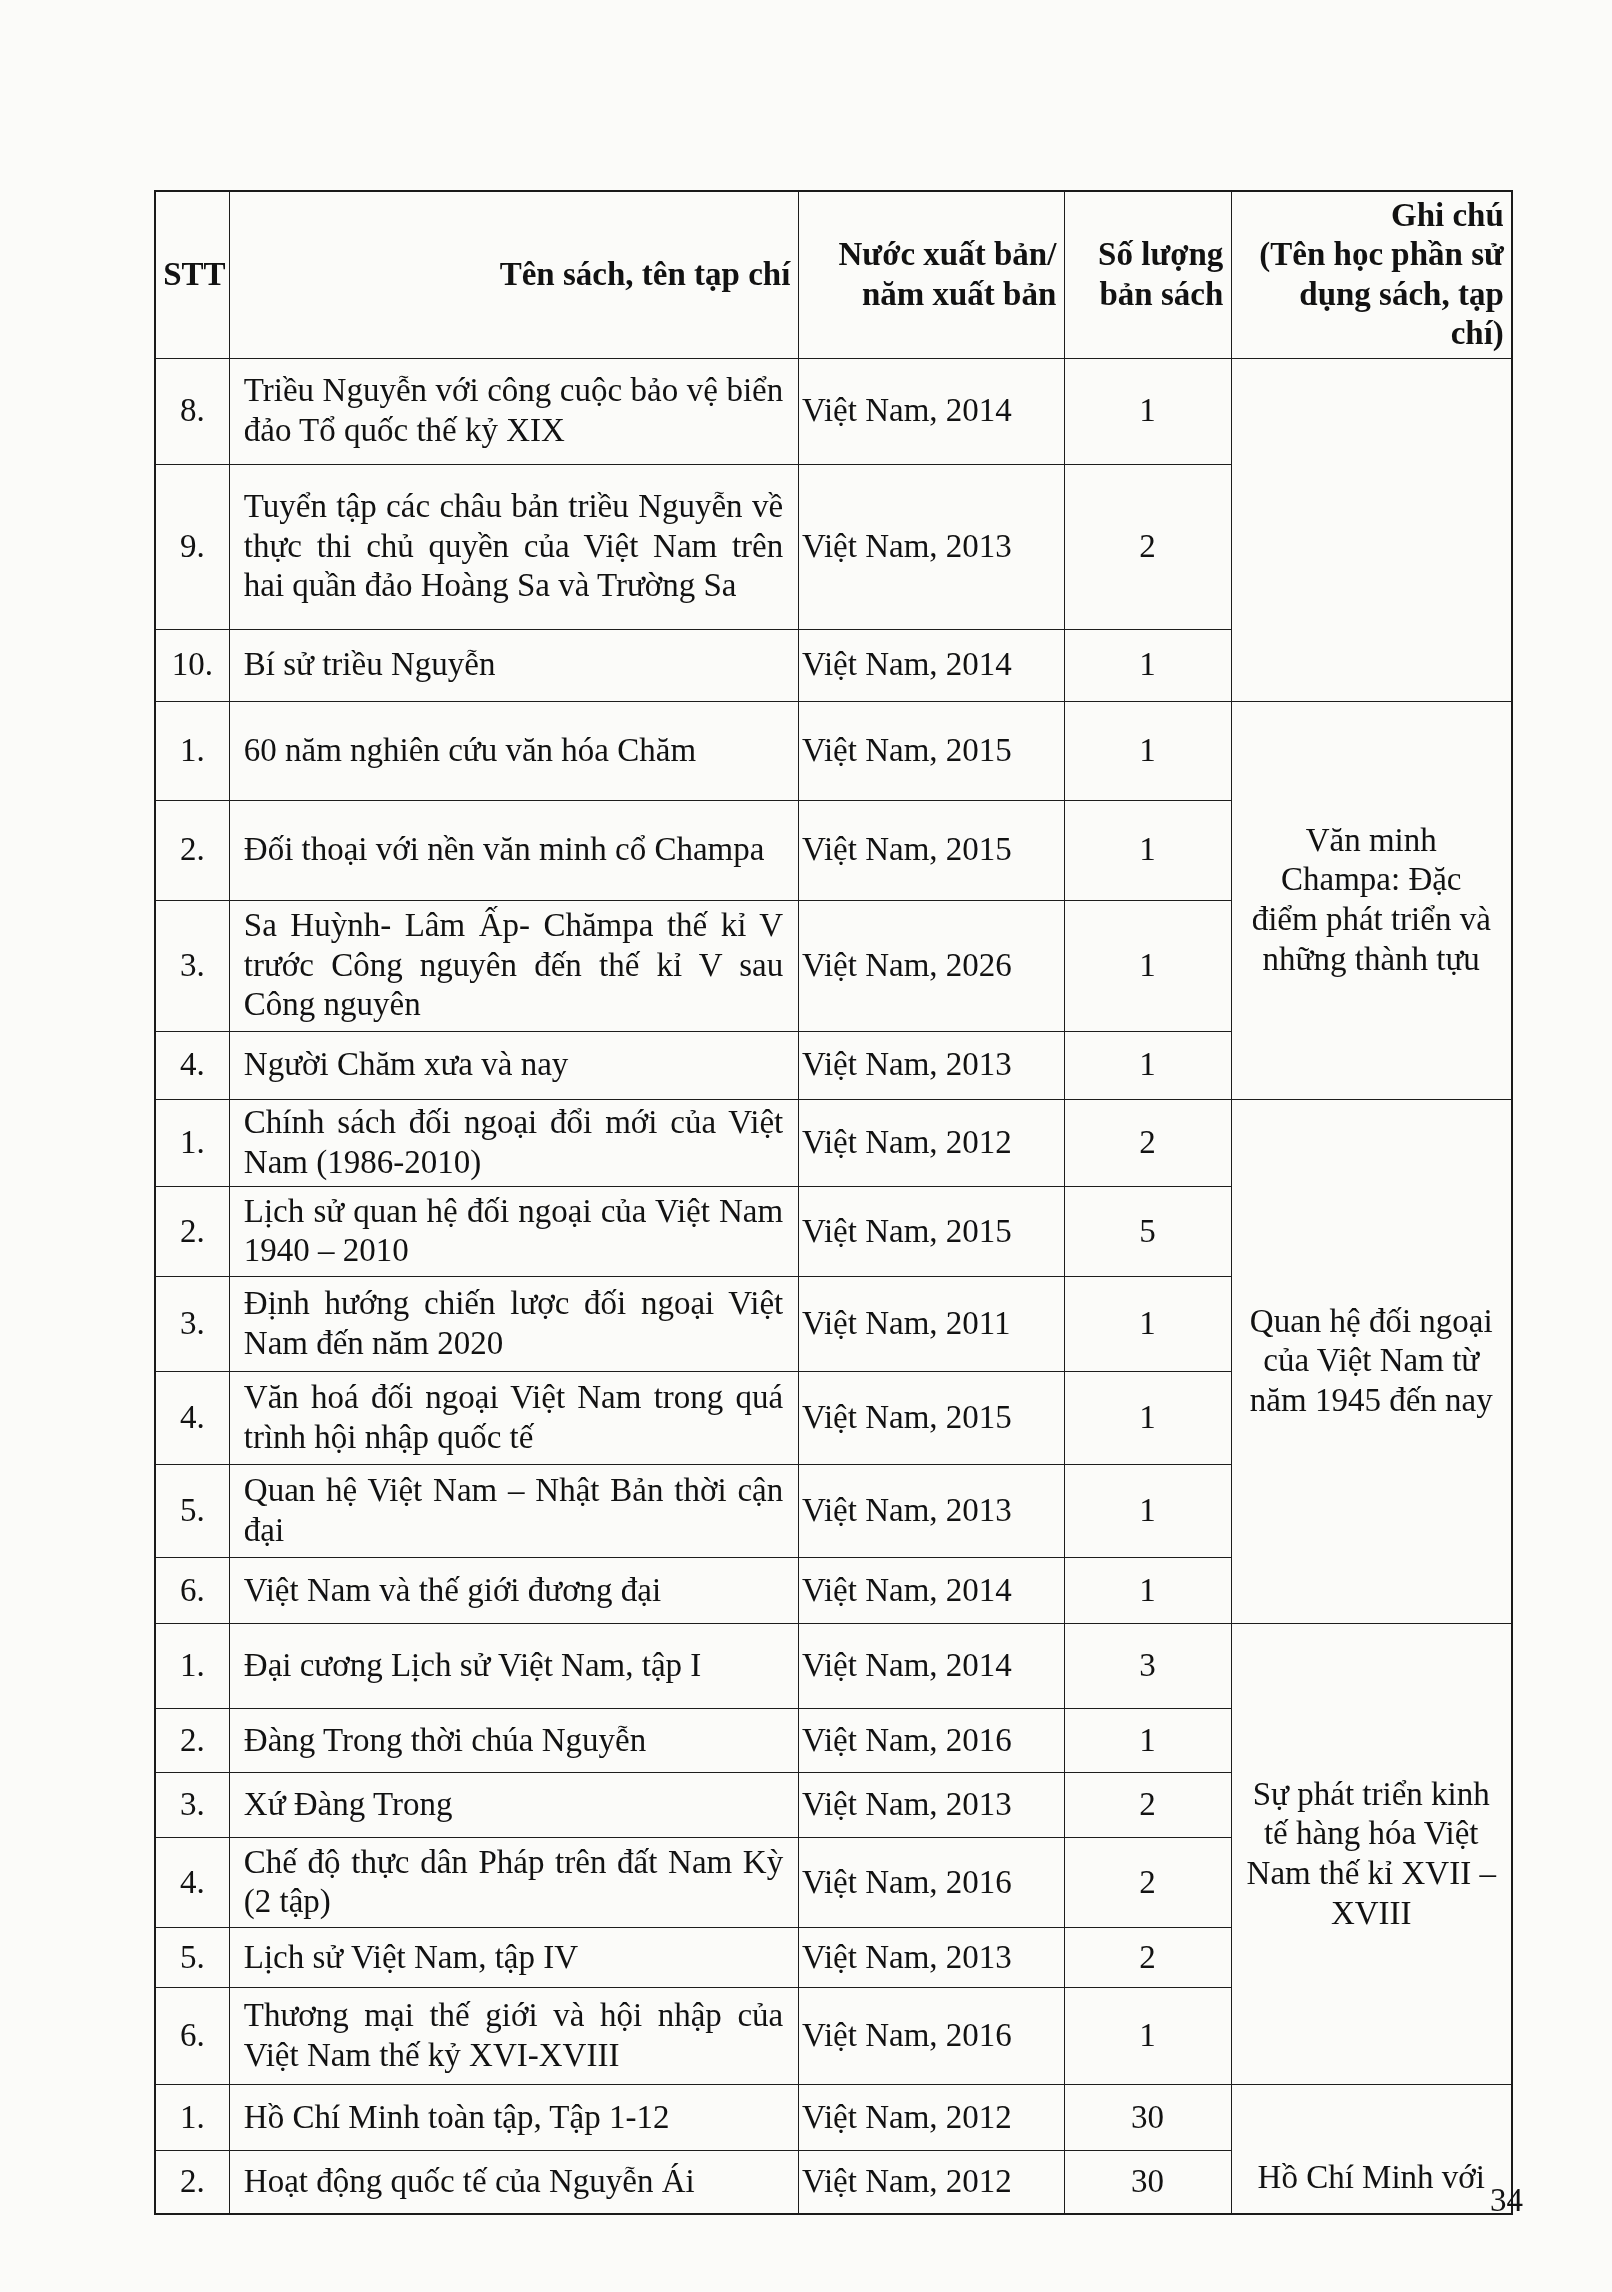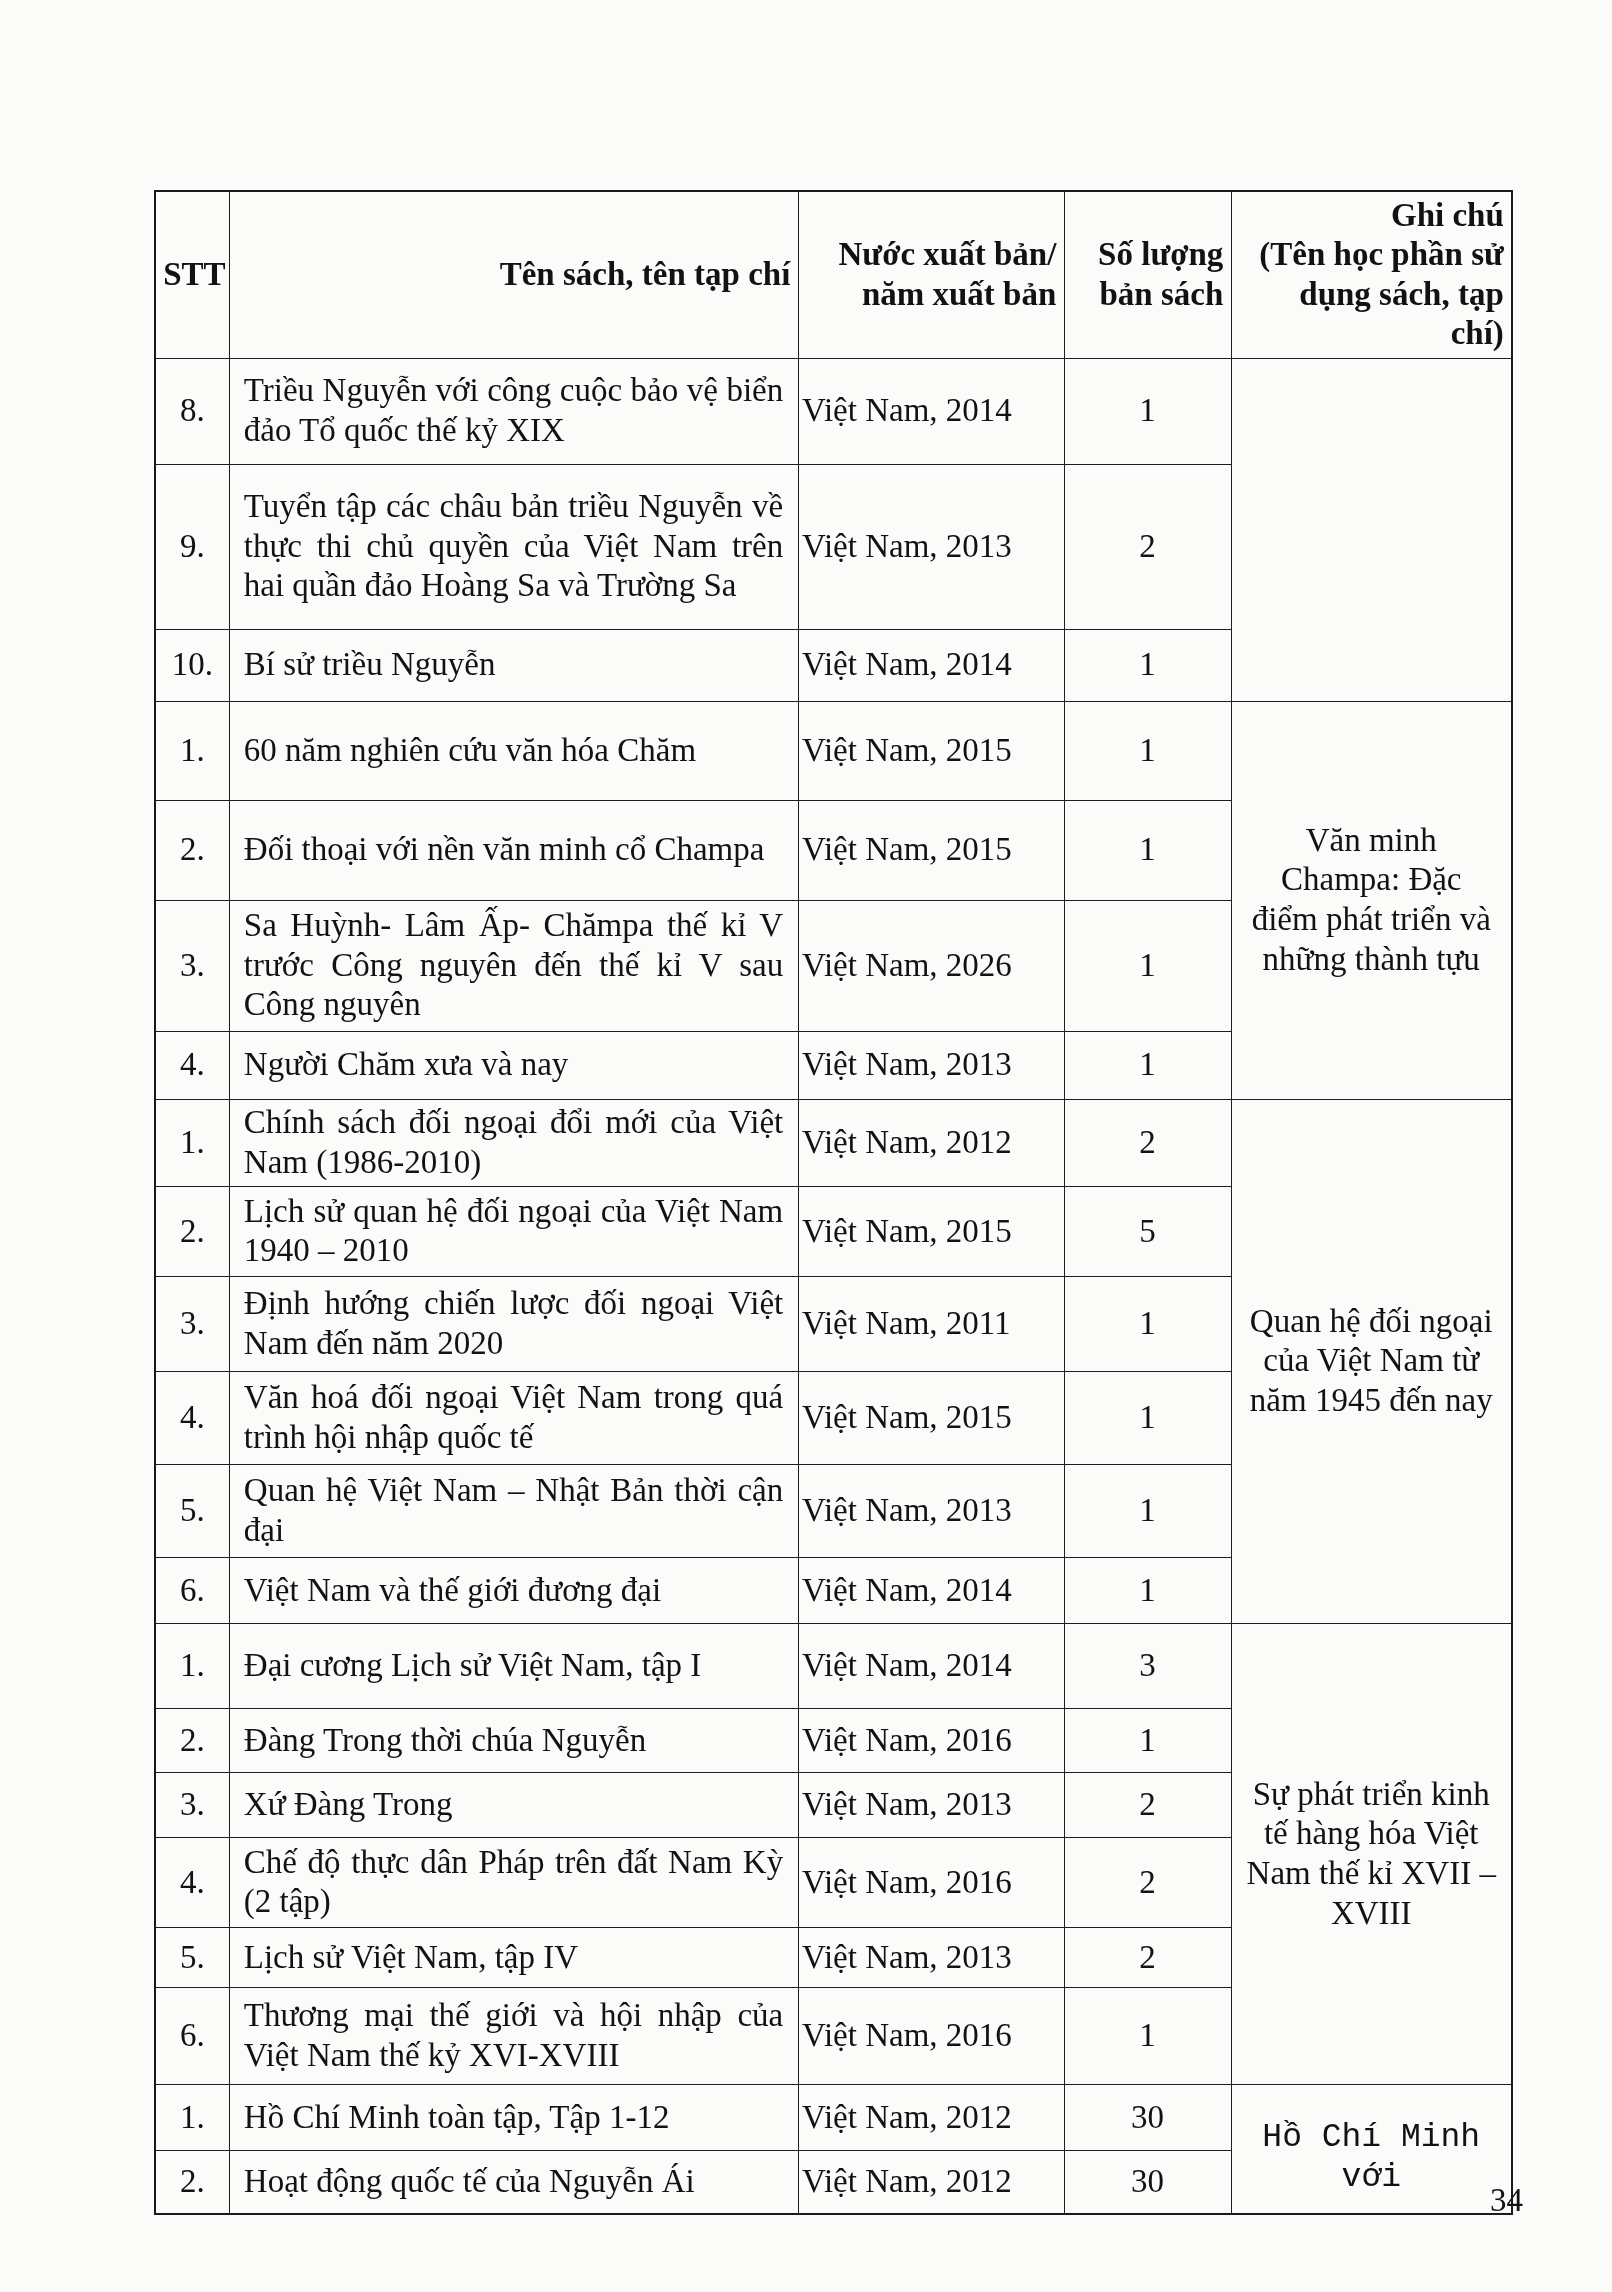--- a/index.html
+++ b/index.html
@@ -37,21 +37,21 @@
     font-weight: bold;
     text-align: right;
     white-space: pre-line;
     padding: 3.6px 7.2px;
   }
   td.stt  { text-align: center; padding: 1.8px 3.6px; }
   td.title{ text-align: justify; padding: 3.6px 14.3px; }
   td.cy   { white-space: nowrap; padding: 1.8px 3.6px; }
   td.qty  { text-align: center; padding: 1.8px 3.6px; }
   td.note { text-align: center; padding: 5.4px 12.5px; }
-  td.note.bottom { vertical-align: bottom; padding-bottom: 16px; font-family: Liberation Mono, monospace; }
+  td.note.bottom { vertical-align: bottom; padding-bottom: 16px; }
   .page-number {
     position: absolute;
     left: 1490px; top: 2182px;
     font-size: 33px;
   }
 </style>
 </head>
 <body>
 
 <div class="page">

